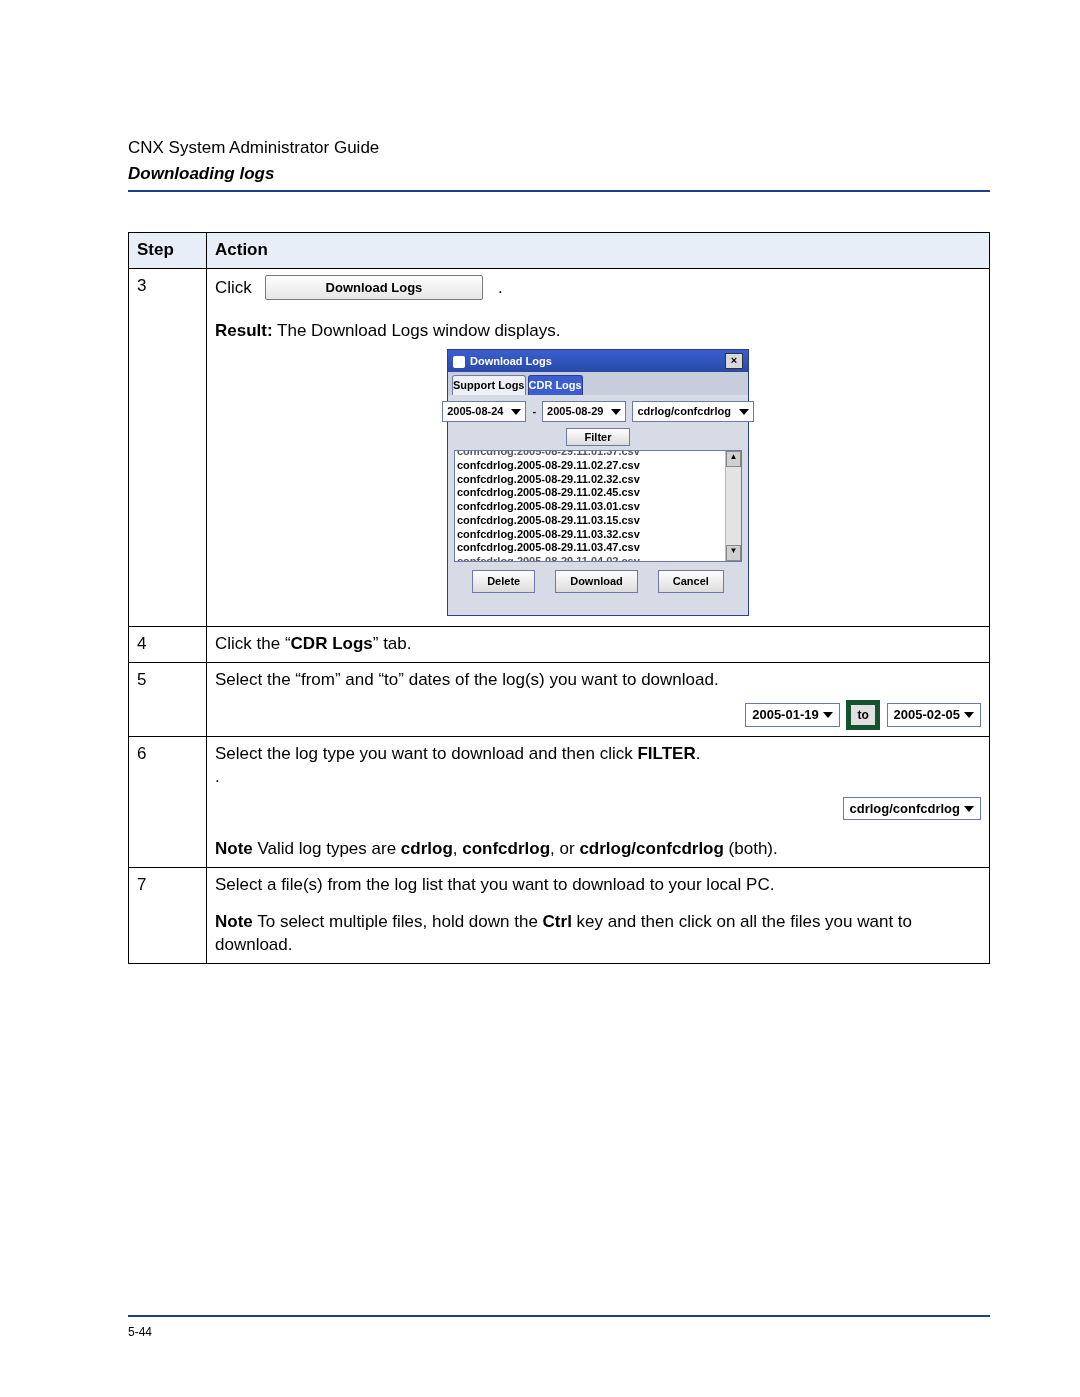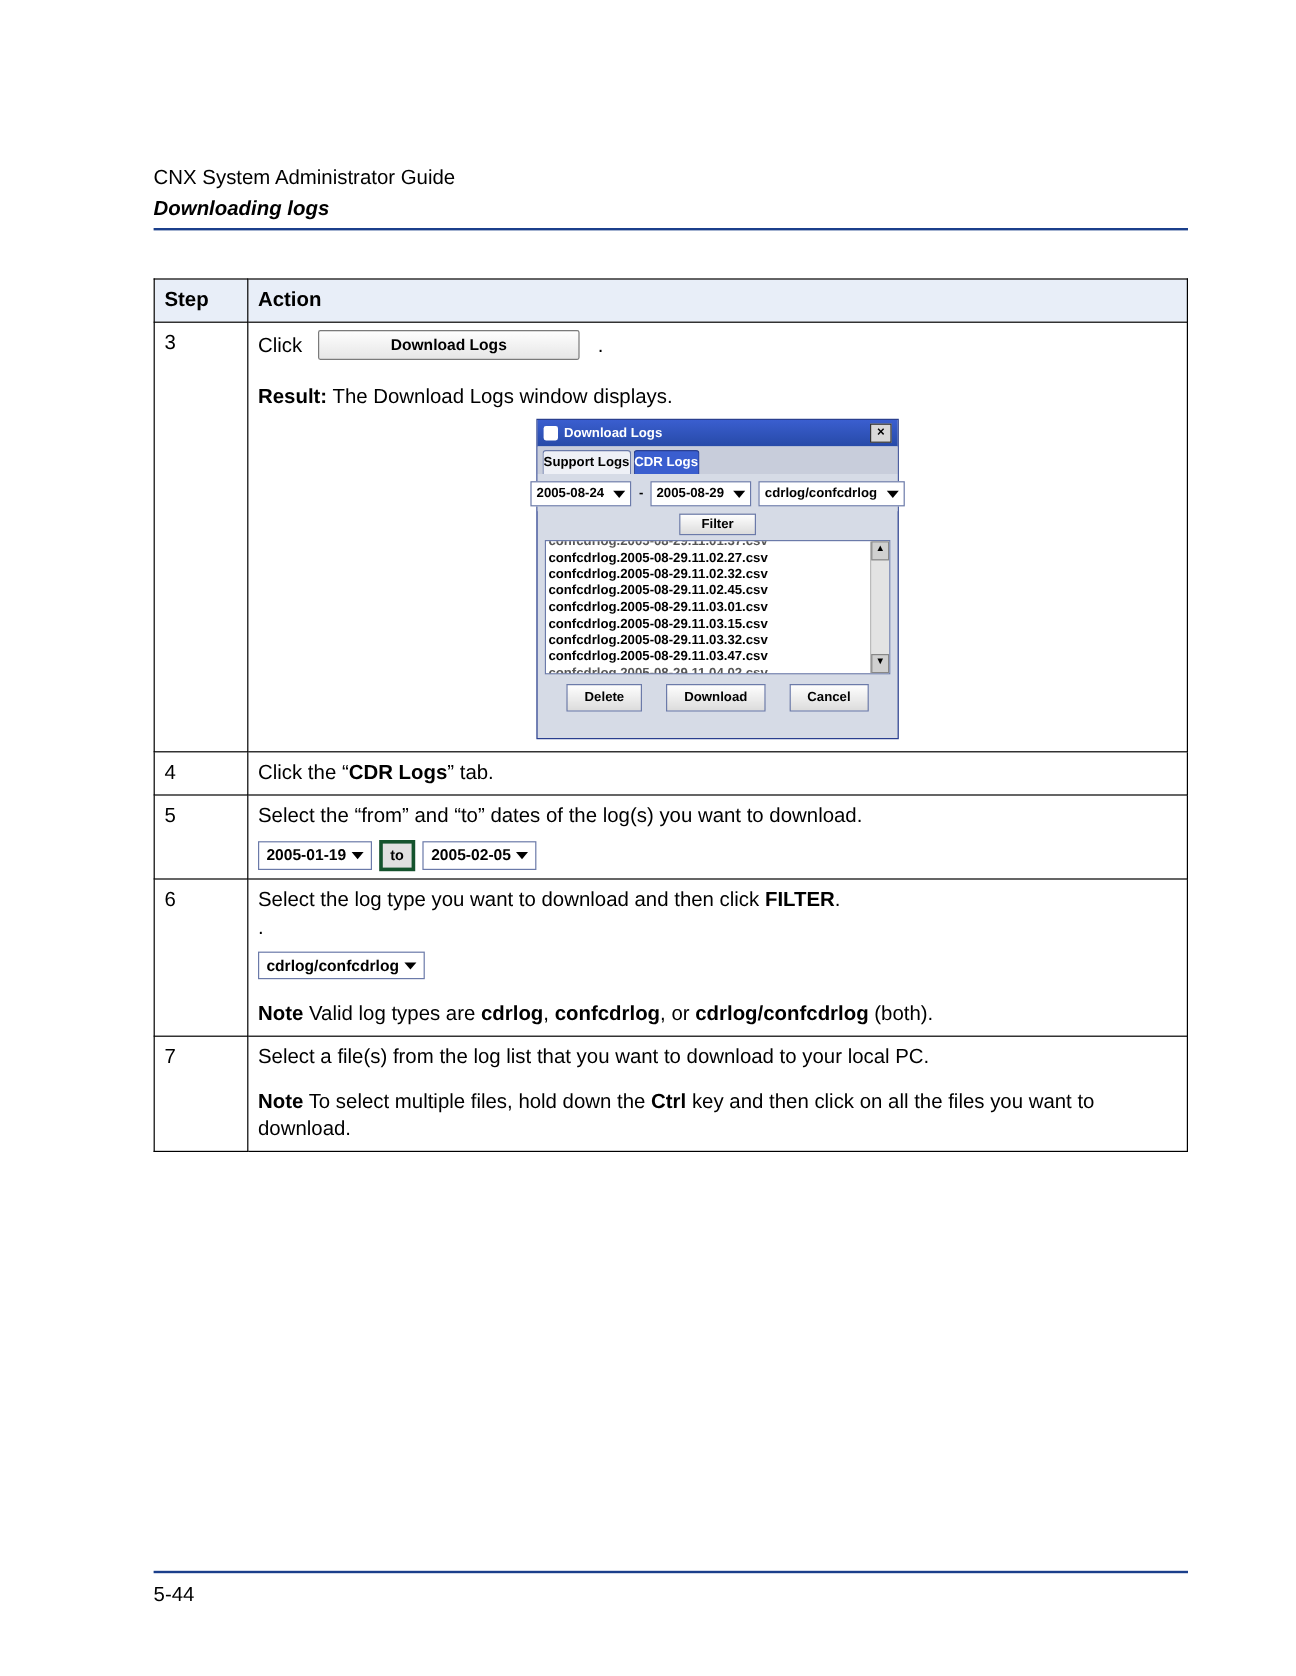--- a/index.html
+++ b/index.html
@@ -195,38 +195,38 @@
     background:#fff;
     border:1px solid #6b7aa9;
     font-weight:bold;
     font-size:13px;
     padding:2px 6px;
     vertical-align:middle;
   }
   .to-box {
     display:inline-block;
     background:#e0e0e0;
-    border:3px solid #14532d;
+    border:5px solid #14532d;
     font-weight:bold;
     font-size:12px;
     padding:2px 6px;
     margin:0 2px;
     vertical-align:middle;
   }
-  .center-holder { text-align:left; margin-top:8px; }
+  .center-holder { text-align:right; margin-top:8px; }
   .footer {
     position:absolute;
     left:128px; right:90px;
     bottom:58px;
   }
   .footer hr {
     border:none;border-top:2px solid #1b3f8b;margin:0 0 8px 0;
   }
   .footer-row {
-    display:flex;justify-content:space-between;font-size:17px;gap:28px;
+    display:flex;justify-content:space-between;font-size:12px;gap:28px;
   }
 </style>
 </head>
 <body>
 
 <div class="page">
   <div class="guide-title">CNX System Administrator Guide</div>
   <div class="section-title">Downloading logs</div>
   <hr class="top-rule">
 

